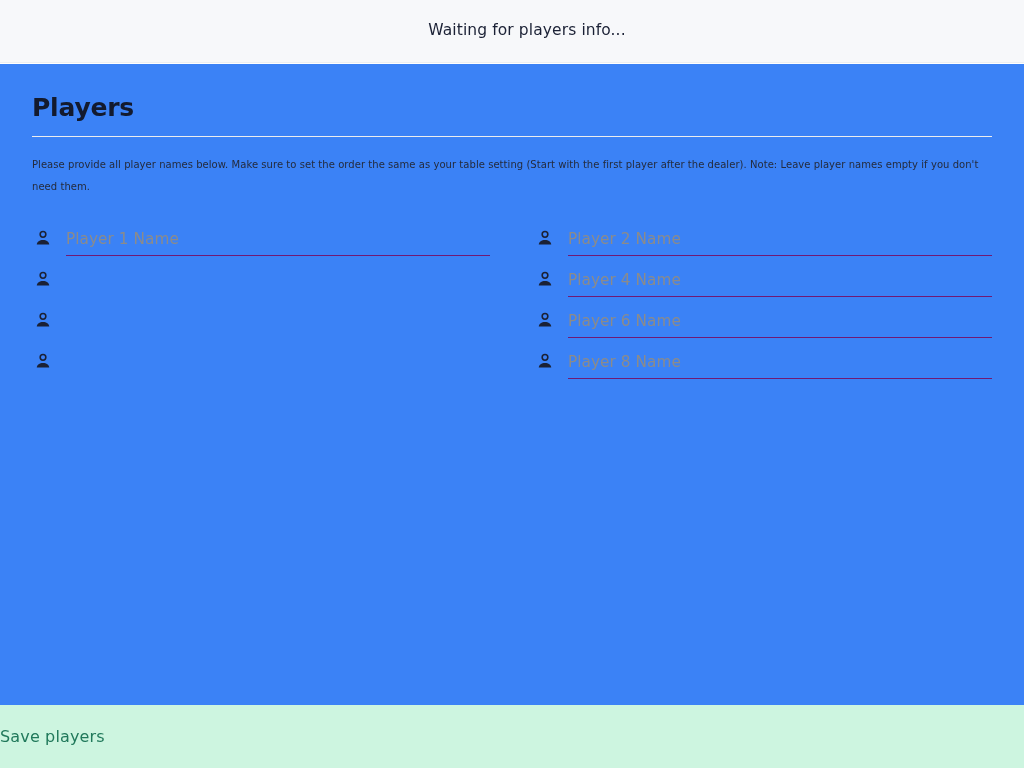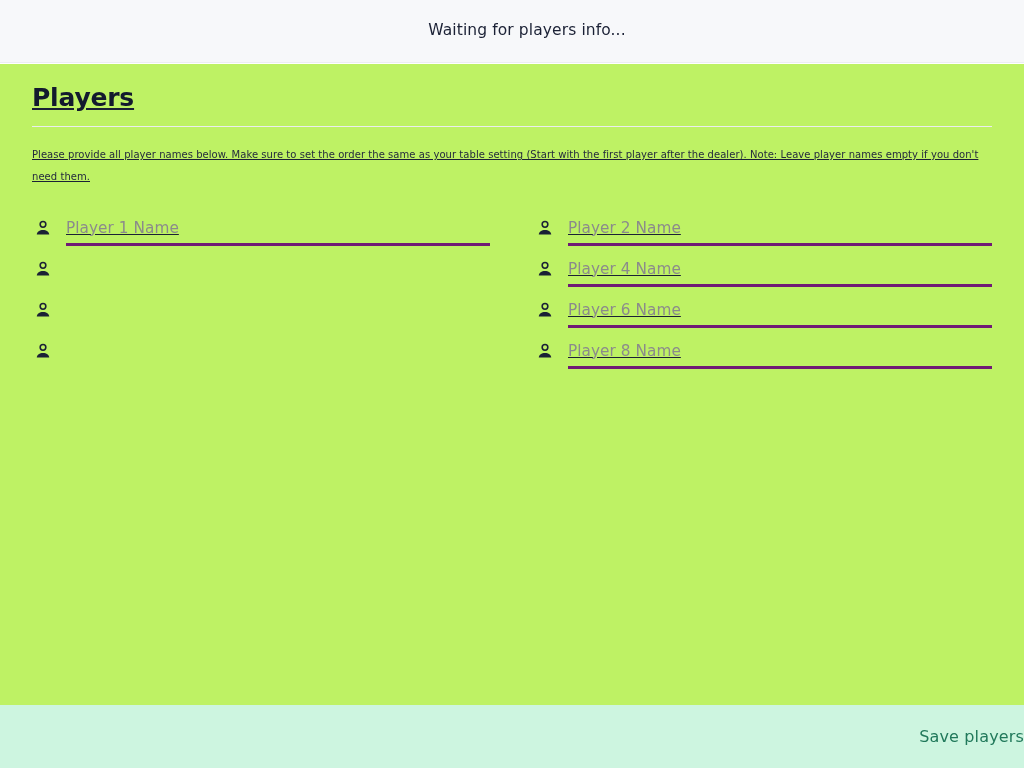--- a/index.html
+++ b/index.html
@@ -32,30 +32,29 @@
 
   .status-bar-text {
     font-size: 15.5px;
     color: #1b2135;
     letter-spacing: 0.1px;
     line-height: 1;
   }
 
   
   .content {
-    padding: 6px 32px;
+    padding: 16px 32px;
     width: 100%;
     position: absolute;
     top: 64px;
     left: 0;
     right: 0;
     bottom: 63px;
     overflow: hidden;
-    background: #bef264;
-    text-decoration: underline;
+    background: #3b82f6;
   }
 
   .page-title {
     font-size: 25px;
     font-weight: bold;
     color: #131a2e;
     letter-spacing: -0.2px;
     padding-top: 13px;
     line-height: 1.2;
   }
@@ -103,21 +102,21 @@
 
   .person-icon svg {
     display: block;
     width: 22px;
     height: 22px;
   }
 
   .player-input {
     flex: 1 1 auto;
     border: none;
-    border-bottom: 3px solid #701a75;
+    border-bottom: 1px solid #701a75;
     background: transparent;
     font-family: "DejaVu Sans", sans-serif;
     font-size: 15.3px;
     color: #1b2135;
     padding: 0 0 7px 0;
     outline: none;
     height: 27px;
     letter-spacing: 0.05px;
   }
 
@@ -129,21 +128,21 @@
   
   .save-bar {
     position: absolute;
     left: 0;
     bottom: 0;
     width: 100%;
     height: 63px;
     background: #cdf5e0;
     display: flex;
     align-items: center;
-    justify-content: flex-end;
+    justify-content: flex-start;
     border: none;
     cursor: pointer;
     font-family: "DejaVu Sans", sans-serif;
   }
 
   .save-bar-label {
     font-size: 16px;
     color: #21795b;
     letter-spacing: 0.15px;
     line-height: 1;

